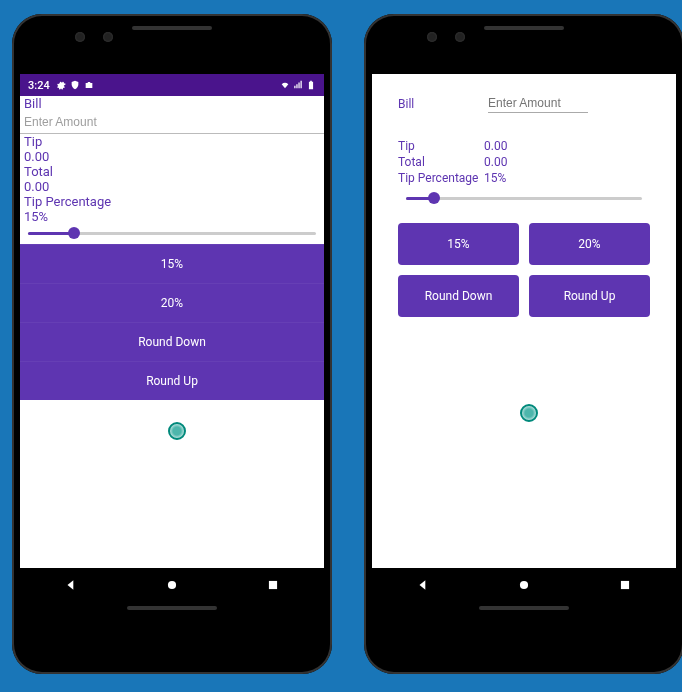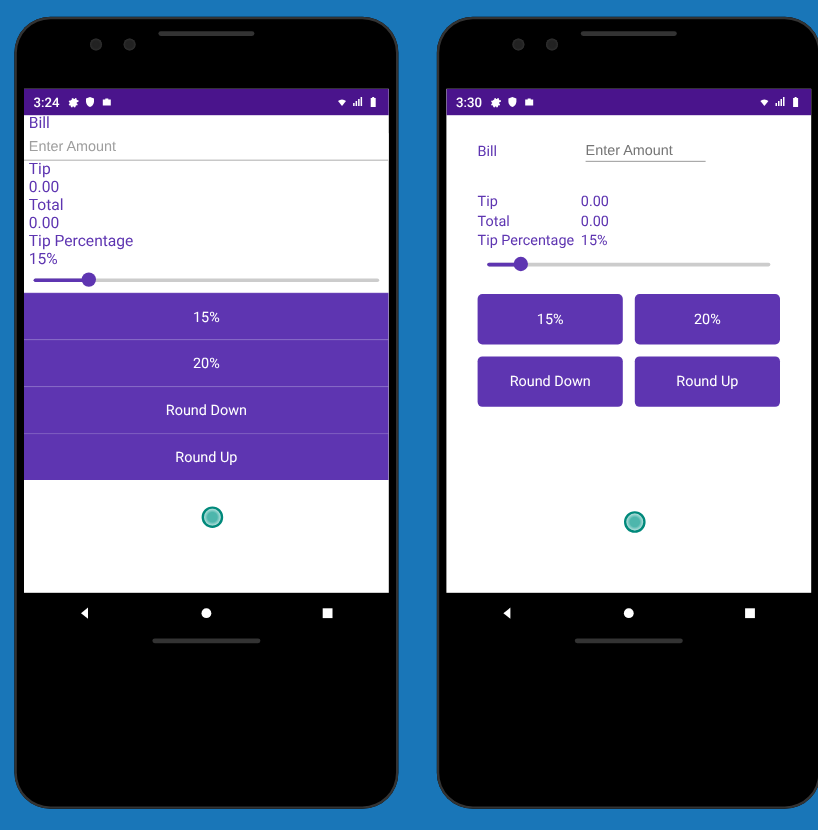--- a/index.html
+++ b/index.html
@@ -32,21 +32,21 @@
       display: flex;
       justify-content: flex-start;
       padding-left: 55px;
       gap: 18px;
       margin-bottom: 4px;
     }
     .cam { width: 10px; height: 10px; background: #222; border-radius: 50%; box-shadow: inset 0 0 2px #444; }
     .screen {
       background: #fff;
       width: 100%;
-      height: 420px;
+      height: 494px;
       position: relative;
       overflow: hidden;
       margin-top: 32px;
     }
     .status-bar {
       background: #4a148c;
       color: #fff;
       height: 22px;
       display: flex;
       align-items: center;
@@ -234,47 +234,20 @@
   <div class="speaker-bottom"></div>
 </div>
 
 <div class="phone phone-right">
   <div class="speaker"></div>
   <div class="cameras">
     <div class="cam"></div>
       <div class="cam"></div>
   </div>
   <div class="screen">
-    <div class="status-bar">
-      <div class="status-left">
-        <span>3:30</span>
-        <span class="status-icons">
-          <svg class="si" viewBox="0 0 24 24" fill="#fff">
-              <path d="M12 8a4 4 0 100 8 4 4 0 000-8zm9 4l2-1-1-3-2 .5a8 8 0 00-1.5-1.5l.5-2-3-1-1 2h-2l-1-2-3 1 .5 2A8 8 0 006 9.5L4 9l-1 3 2 1v2l-2 1 1 3 2-.5a8 8 0 001.5 1.5l-.5 2 3 1 1-2h2l1 2 3-1-.5-2a8 8 0 001.5-1.5l2 .5 1-3-2-1v-2z"></path>
-            </svg>
-          <svg class="si" viewBox="0 0 24 24" fill="#fff">
-              <path d="M12 2l8 3v6c0 5-3.5 9.5-8 11-4.5-1.5-8-6-8-11V5l8-3z"></path>
-            </svg>
-          <svg class="si" viewBox="0 0 24 24" fill="#fff">
-              <path d="M4 7h16v12H4zM9 7V5h6v2"></path>
-            </svg>
-        </span>
-      </div>
-      <div class="status-right">
-        <svg class="si" viewBox="0 0 24 24" fill="#fff">
-            <path d="M12 20l8-10a12 12 0 00-16 0l8 10z"></path>
-          </svg>
-        <svg class="si" viewBox="0 0 24 24" fill="#fff">
-            <path d="M3 20h3v-6H3zm5 0h3V10H8zm5 0h3V6h-3zm5 0h3V2h-3z"></path>
-          </svg>
-        <svg class="si" viewBox="0 0 24 24" fill="#fff">
-            <path d="M7 4h10v18H7zM10 2h4v2h-4z"></path>
-          </svg>
-      </div>
-    </div>
     <div class="content">
       <div class="r-content">
         <div class="r-row" style="margin-bottom:26px">
           <span class="r-label">Bill</span>
           <input class="r-input" placeholder="Enter Amount" style="">
         </div>
         <div class="r-row">
           <span class="r-label">Tip</span>
           <span class="r-value">0.00</span>
         </div>

